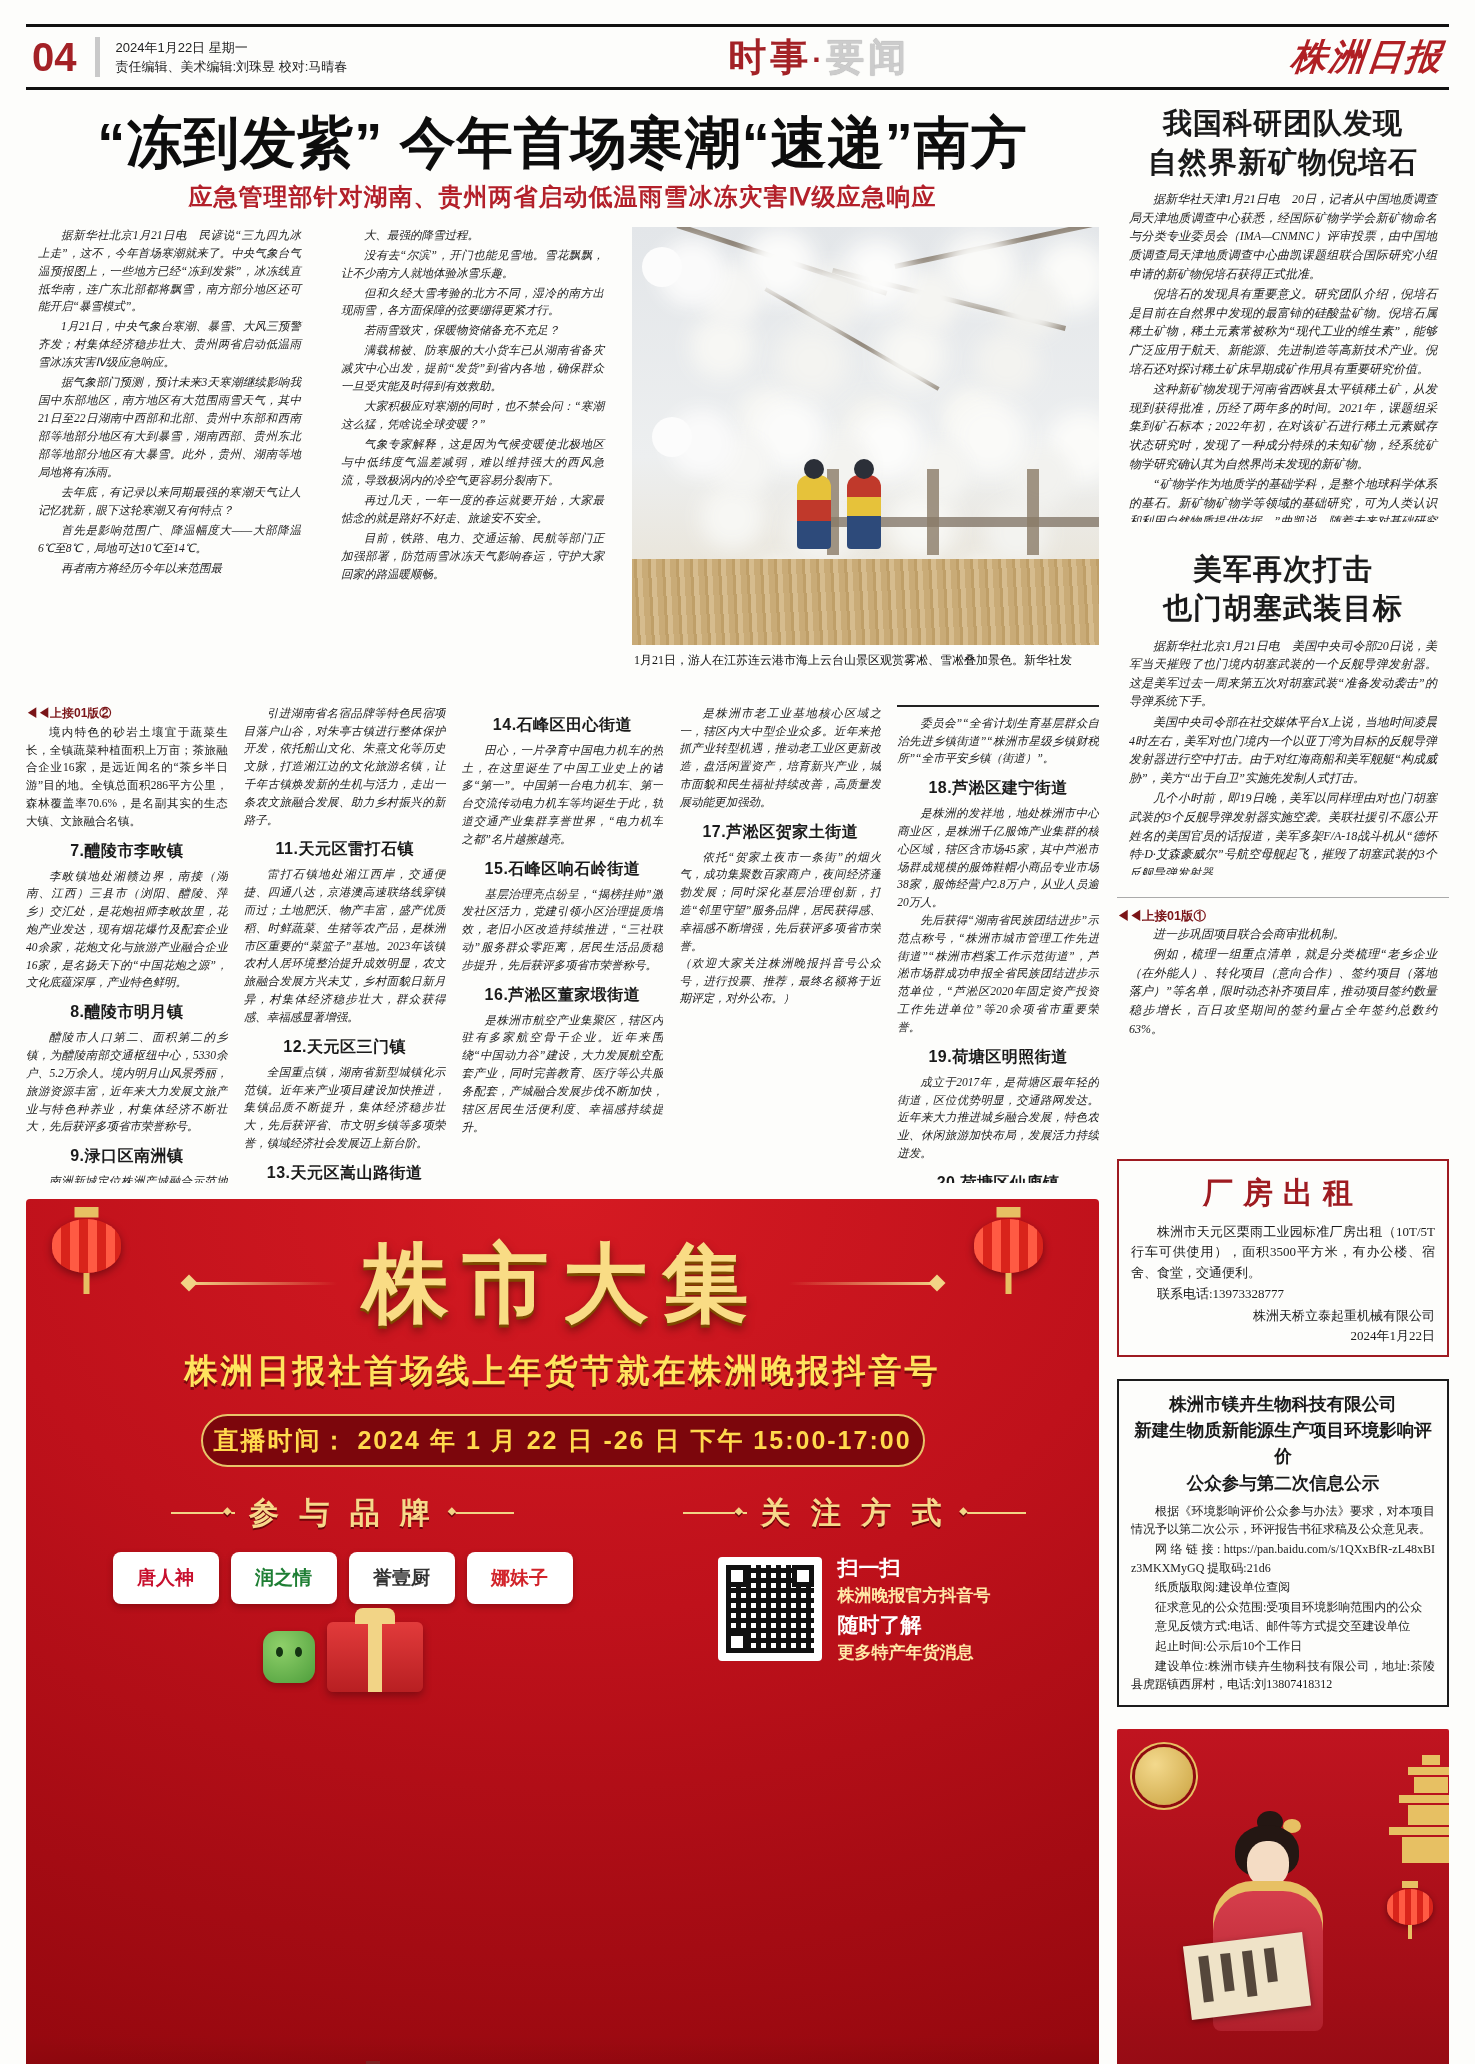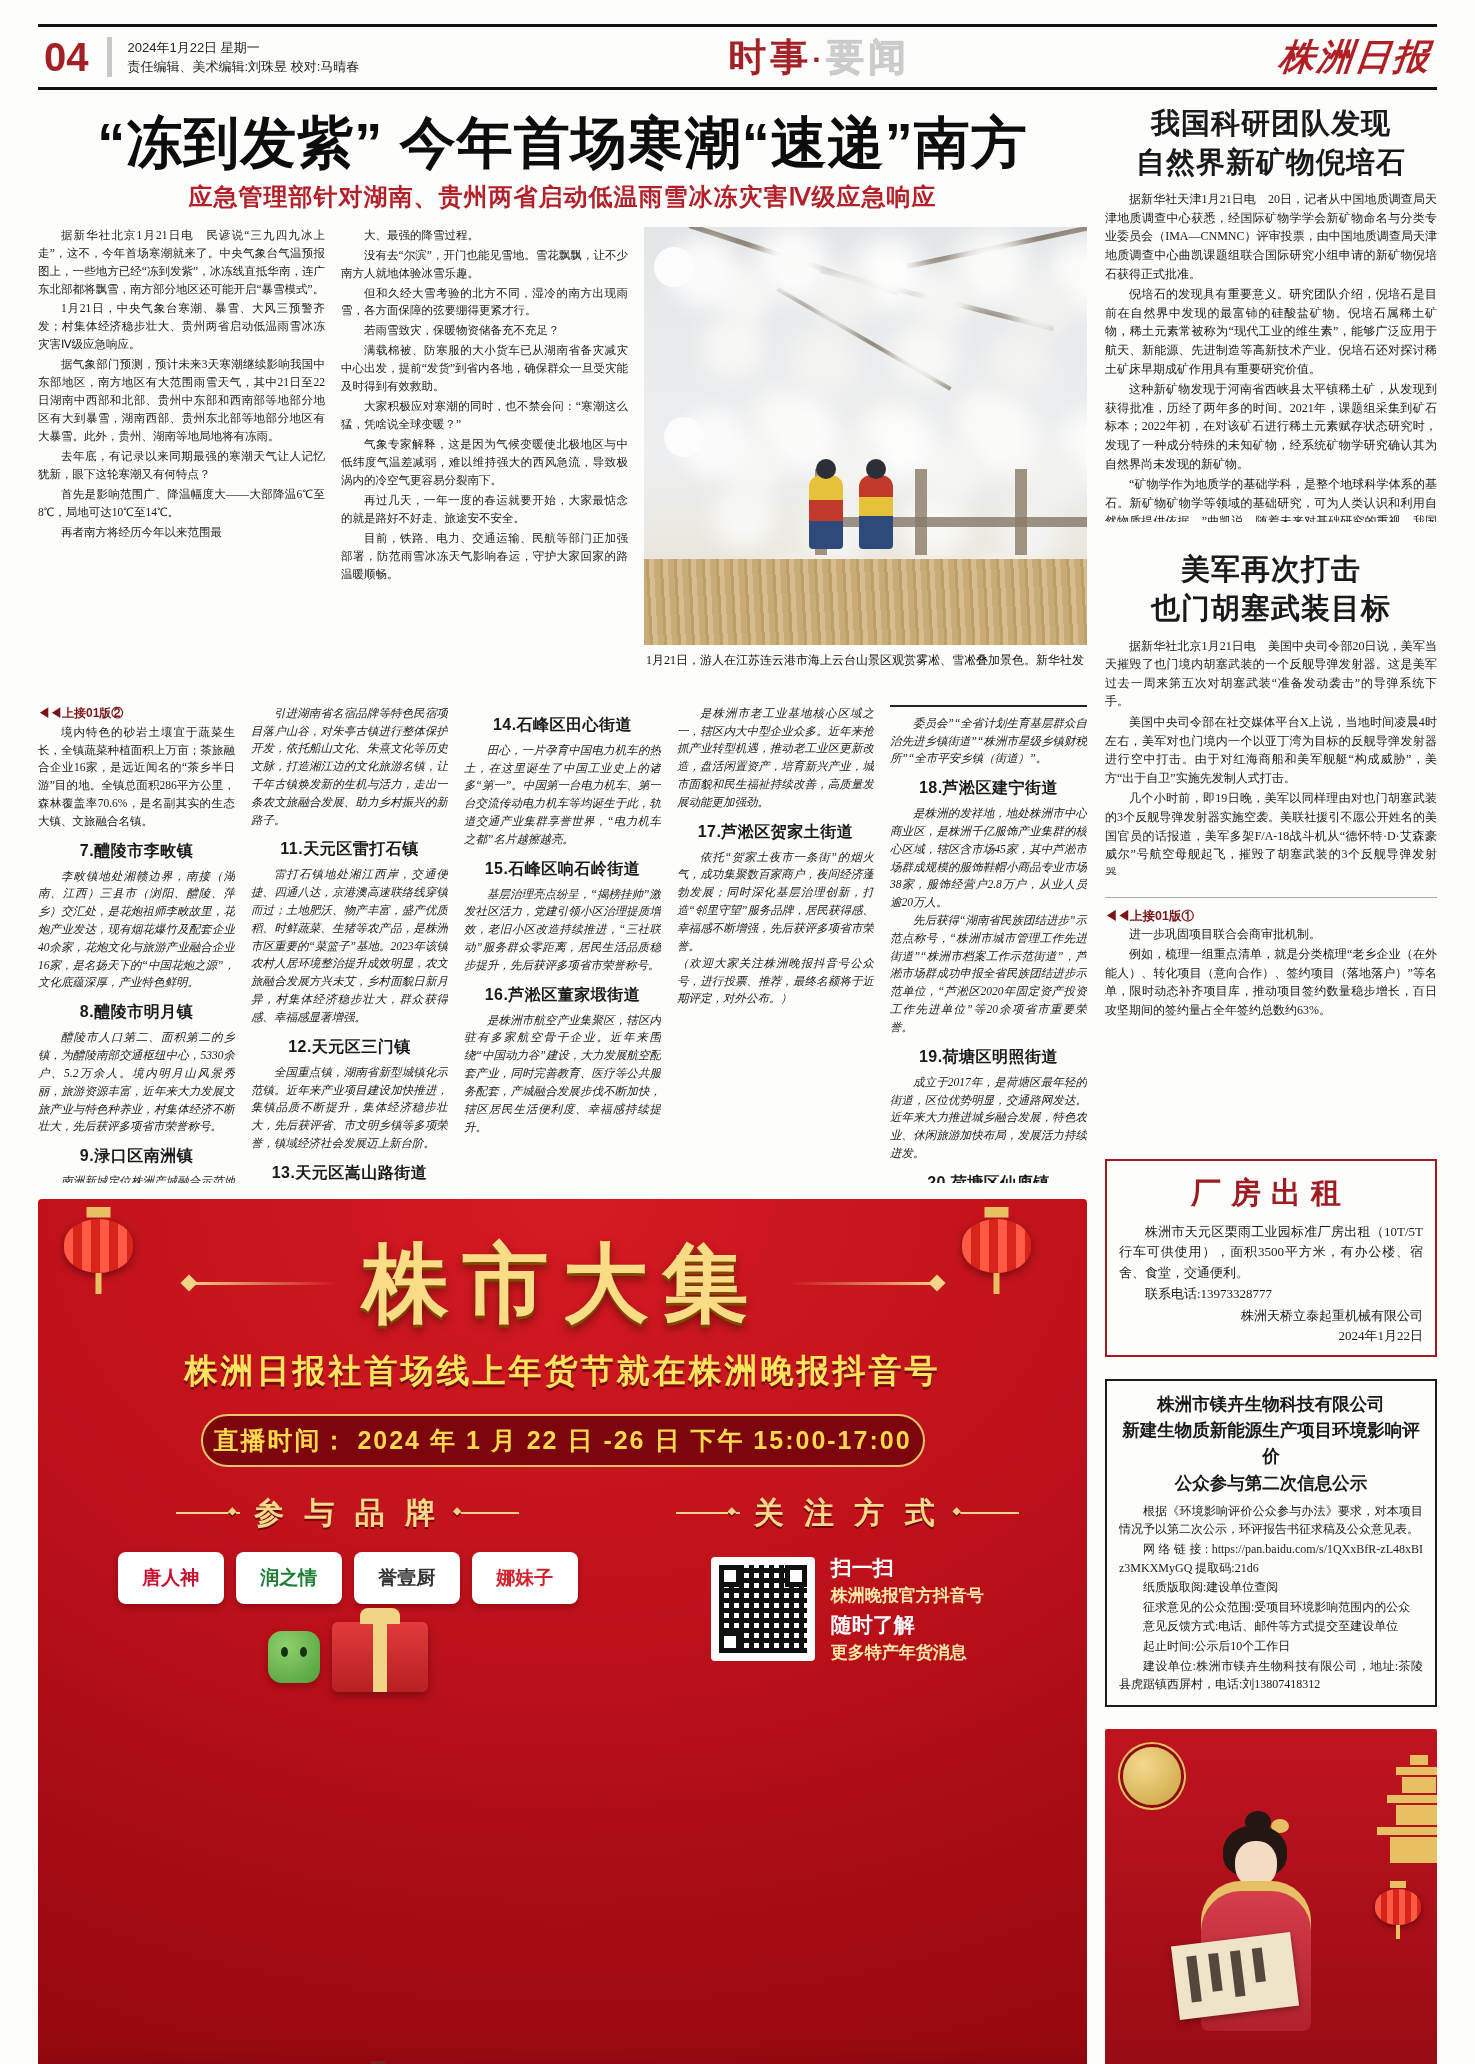--- a/index.html
+++ b/index.html
@@ -1,38 +1,38 @@
 <!DOCTYPE html>
 <html><head>
 <meta charset="utf-8">
 <style>
   html,body{margin:0;padding:0;background:#ffffff;}
   .page{width:1475px;height:2064px;margin:0 auto;background:#fdfdfb;box-sizing:border-box;
-        padding:24px 38px 10px;font-family:"Liberation Serif", serif;color:#1a1a1a;overflow:hidden;position:relative;}
+        padding:24px 26px 10px;font-family:"Liberation Serif", serif;color:#1a1a1a;overflow:hidden;position:relative;}
   .rule{height:3px;background:#111;}
   
   .hdr-row{display:flex;align-items:center;height:56px;padding:2px 6px;}
   .pageno{font-family:"Liberation Sans",sans-serif;font-weight:700;font-size:40px;color:#a32126;line-height:1;}
   .hdr-vbar{width:5px;height:40px;background:#c9c9c9;margin:0 16px 0 18px;}
   .hdr-meta{font-family:"Liberation Sans",sans-serif;font-size:13px;line-height:1.5;color:#222;}
   .hdr-section{flex:1;text-align:center;font-family:"Liberation Sans",sans-serif;font-weight:900;font-size:38px;letter-spacing:4px;}
   .sec-main{color:#a32126;}
   .sec-dot{color:#a32126;font-size:30px;}
   .sec-sub{color:#cccccc;text-shadow:0 0 1px #9a9a9a;}
   .masthead{font-family:"Liberation Serif",serif;font-style:italic;font-weight:900;font-size:36px;color:#b01f24;transform:skewX(-6deg);letter-spacing:2px;}
   
   .body-row{display:flex;gap:18px;margin-top:8px;}
   .left-zone{flex:1;min-width:0;}
   .right-rail{width:332px;flex:none;display:flex;flex-direction:column;gap:22px;}
   
   .headline{font-family:"Liberation Sans",sans-serif;font-weight:900;font-size:56px;line-height:1.12;text-align:center;margin:14px 0 6px;letter-spacing:1px;color:#0d0d0d;white-space:nowrap;}
   .subhead{text-align:center;color:#b3202a;font-family:"Liberation Sans",sans-serif;font-weight:600;font-size:24px;margin:2px 0 14px;letter-spacing:1px;}
   .story-row{display:flex;gap:16px;height:462px;overflow:hidden;}
   .story-col{width:287px;flex:none;font-size:11.5px;line-height:1.56;text-align:justify;overflow:hidden;}
-  .body-p{margin:0 0 2px;text-indent:2em;}
+  .body-p{margin:0 12px 2px;text-indent:2em;font-style:italic;}
   .figure{flex:1;min-width:0;display:flex;flex-direction:column;}
   .photo{position:relative;height:418px;background:linear-gradient(180deg,#e3e6e9 0%,#edeff0 55%,#e9e4d8 85%,#dfd3b8 100%);overflow:hidden;}
   .branch{position:absolute;background:#8b8174;}
   .frost{position:absolute;width:40px;height:40px;border-radius:50%;background:#fcfcfc;
     box-shadow:30px 6px 18px 14px #fafafa,70px 28px 16px 10px #f6f6f4,118px -2px 20px 16px #fbfbfa,
     168px 30px 18px 12px #f3f3f0,215px 8px 22px 16px #fcfcfb,268px 34px 16px 10px #f5f5f2,
     318px 2px 22px 18px #fafaf8,368px 40px 18px 12px #f2f2ef,410px 10px 20px 16px #fbfbf9,
     60px 80px 20px 12px #f7f7f4,150px 95px 24px 16px #f4f4f1,250px 88px 22px 14px #f8f8f5,
     345px 96px 20px 12px #f3f3f0,105px 150px 18px 10px #f6f6f3,210px 160px 20px 12px #f2f2ee,
     310px 150px 18px 10px #f7f7f3;}

